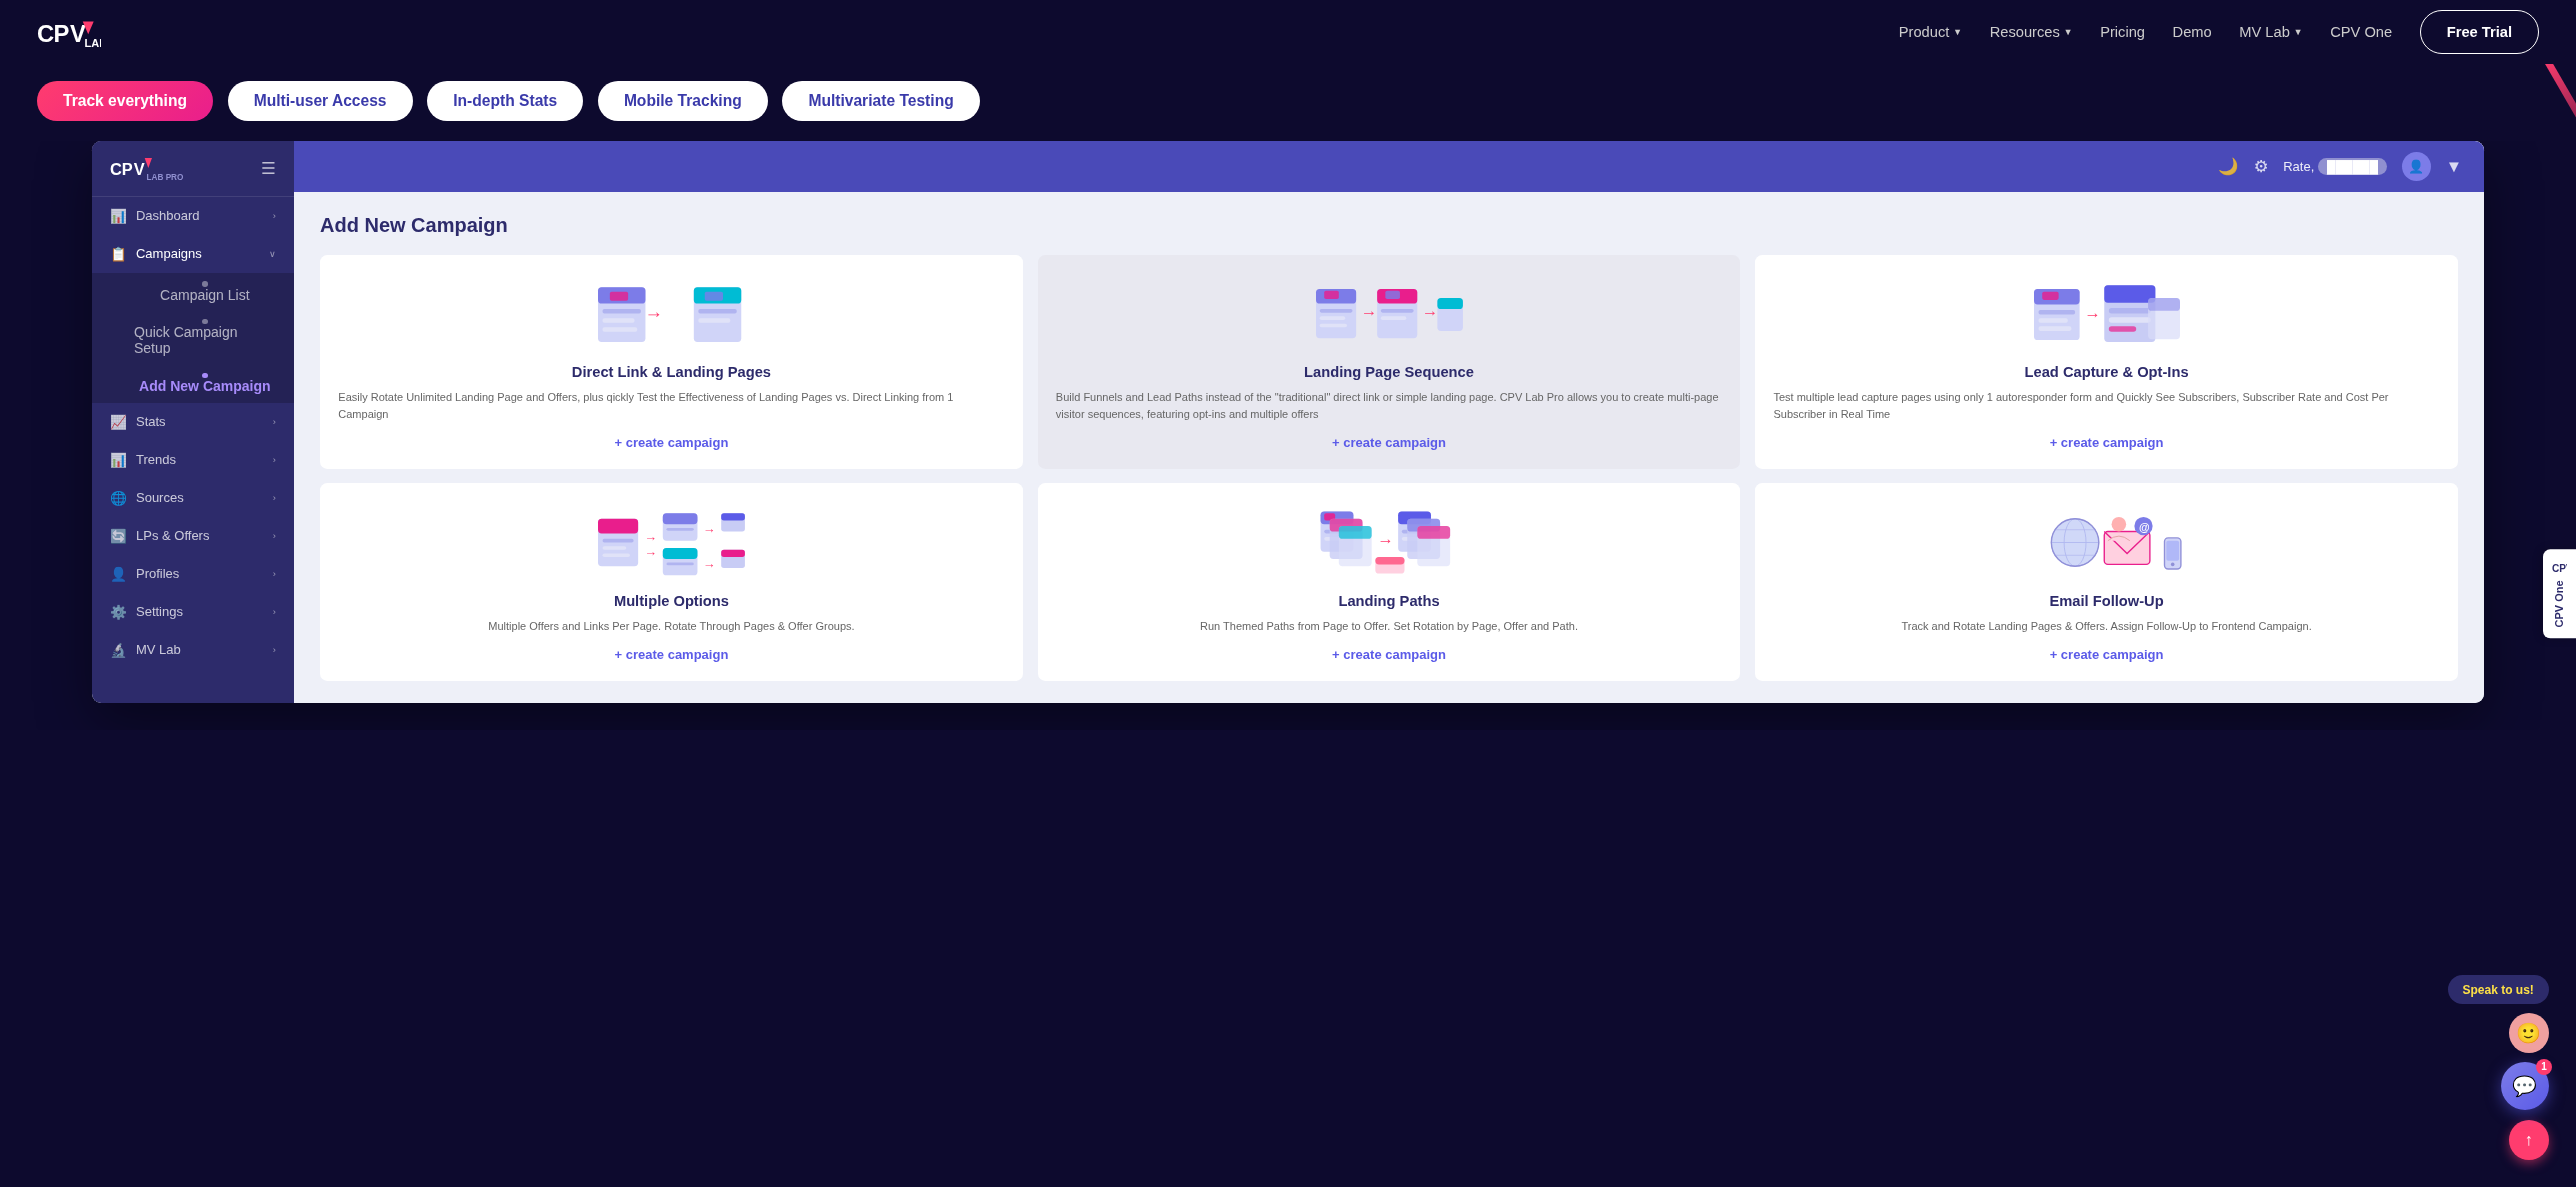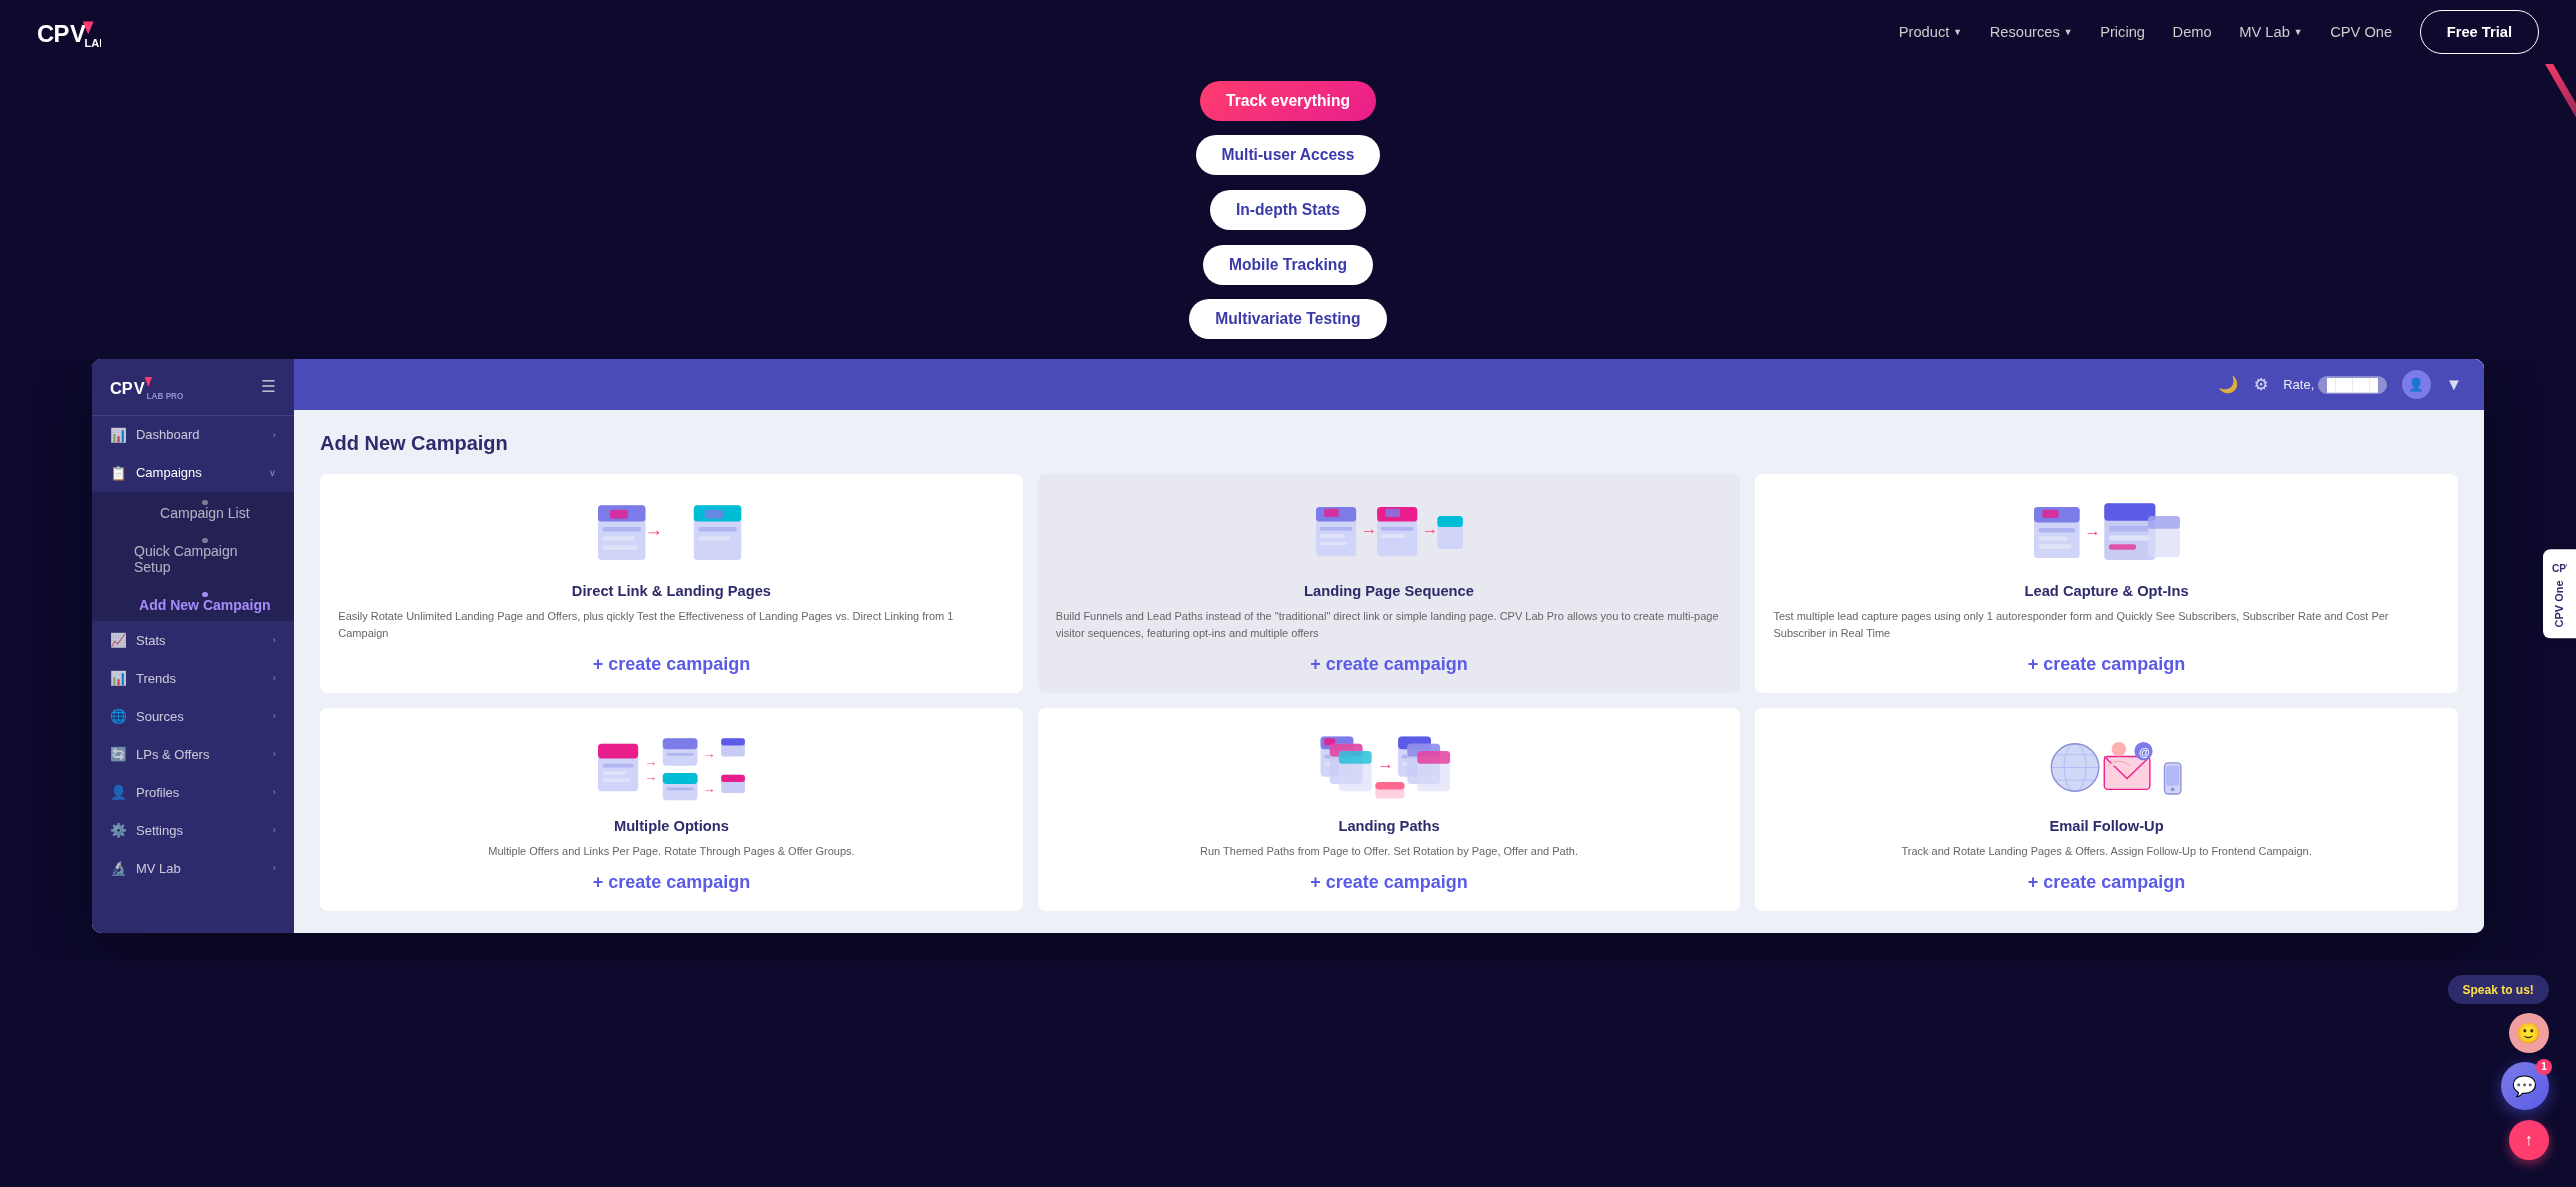--- a/index.html
+++ b/index.html
@@ -47,21 +47,20 @@
     }
 
     
     .feature-pills {
       background: #0d0a2e;
       display: flex;
       align-items: center;
       gap: 14.7px;
       padding: 16.5px 37px 20px 37px;
       position: relative;
-      flex-direction: column;
     }
     .pill {
       padding: 11px 26px;
       border-radius: 37px;
       font-size: 15.6px;
       font-weight: 600;
       cursor: pointer;
       white-space: nowrap;
     }
     .pill-active {
@@ -255,21 +254,21 @@
     }
     .card-desc {
       font-size: 11px;
       color: #666;
       text-align: left;
       line-height: 1.5;
       flex: 1;
     }
     .card-action {
       color: #5b5be8;
-      font-size: 18px;
+      font-size: 13px;
       font-weight: 600;
       cursor: pointer;
       margin-top: 3.7px;
     }
 
     
     .cpv-one-tab {
       position: fixed;
       right: 0;
       top: 50%;

